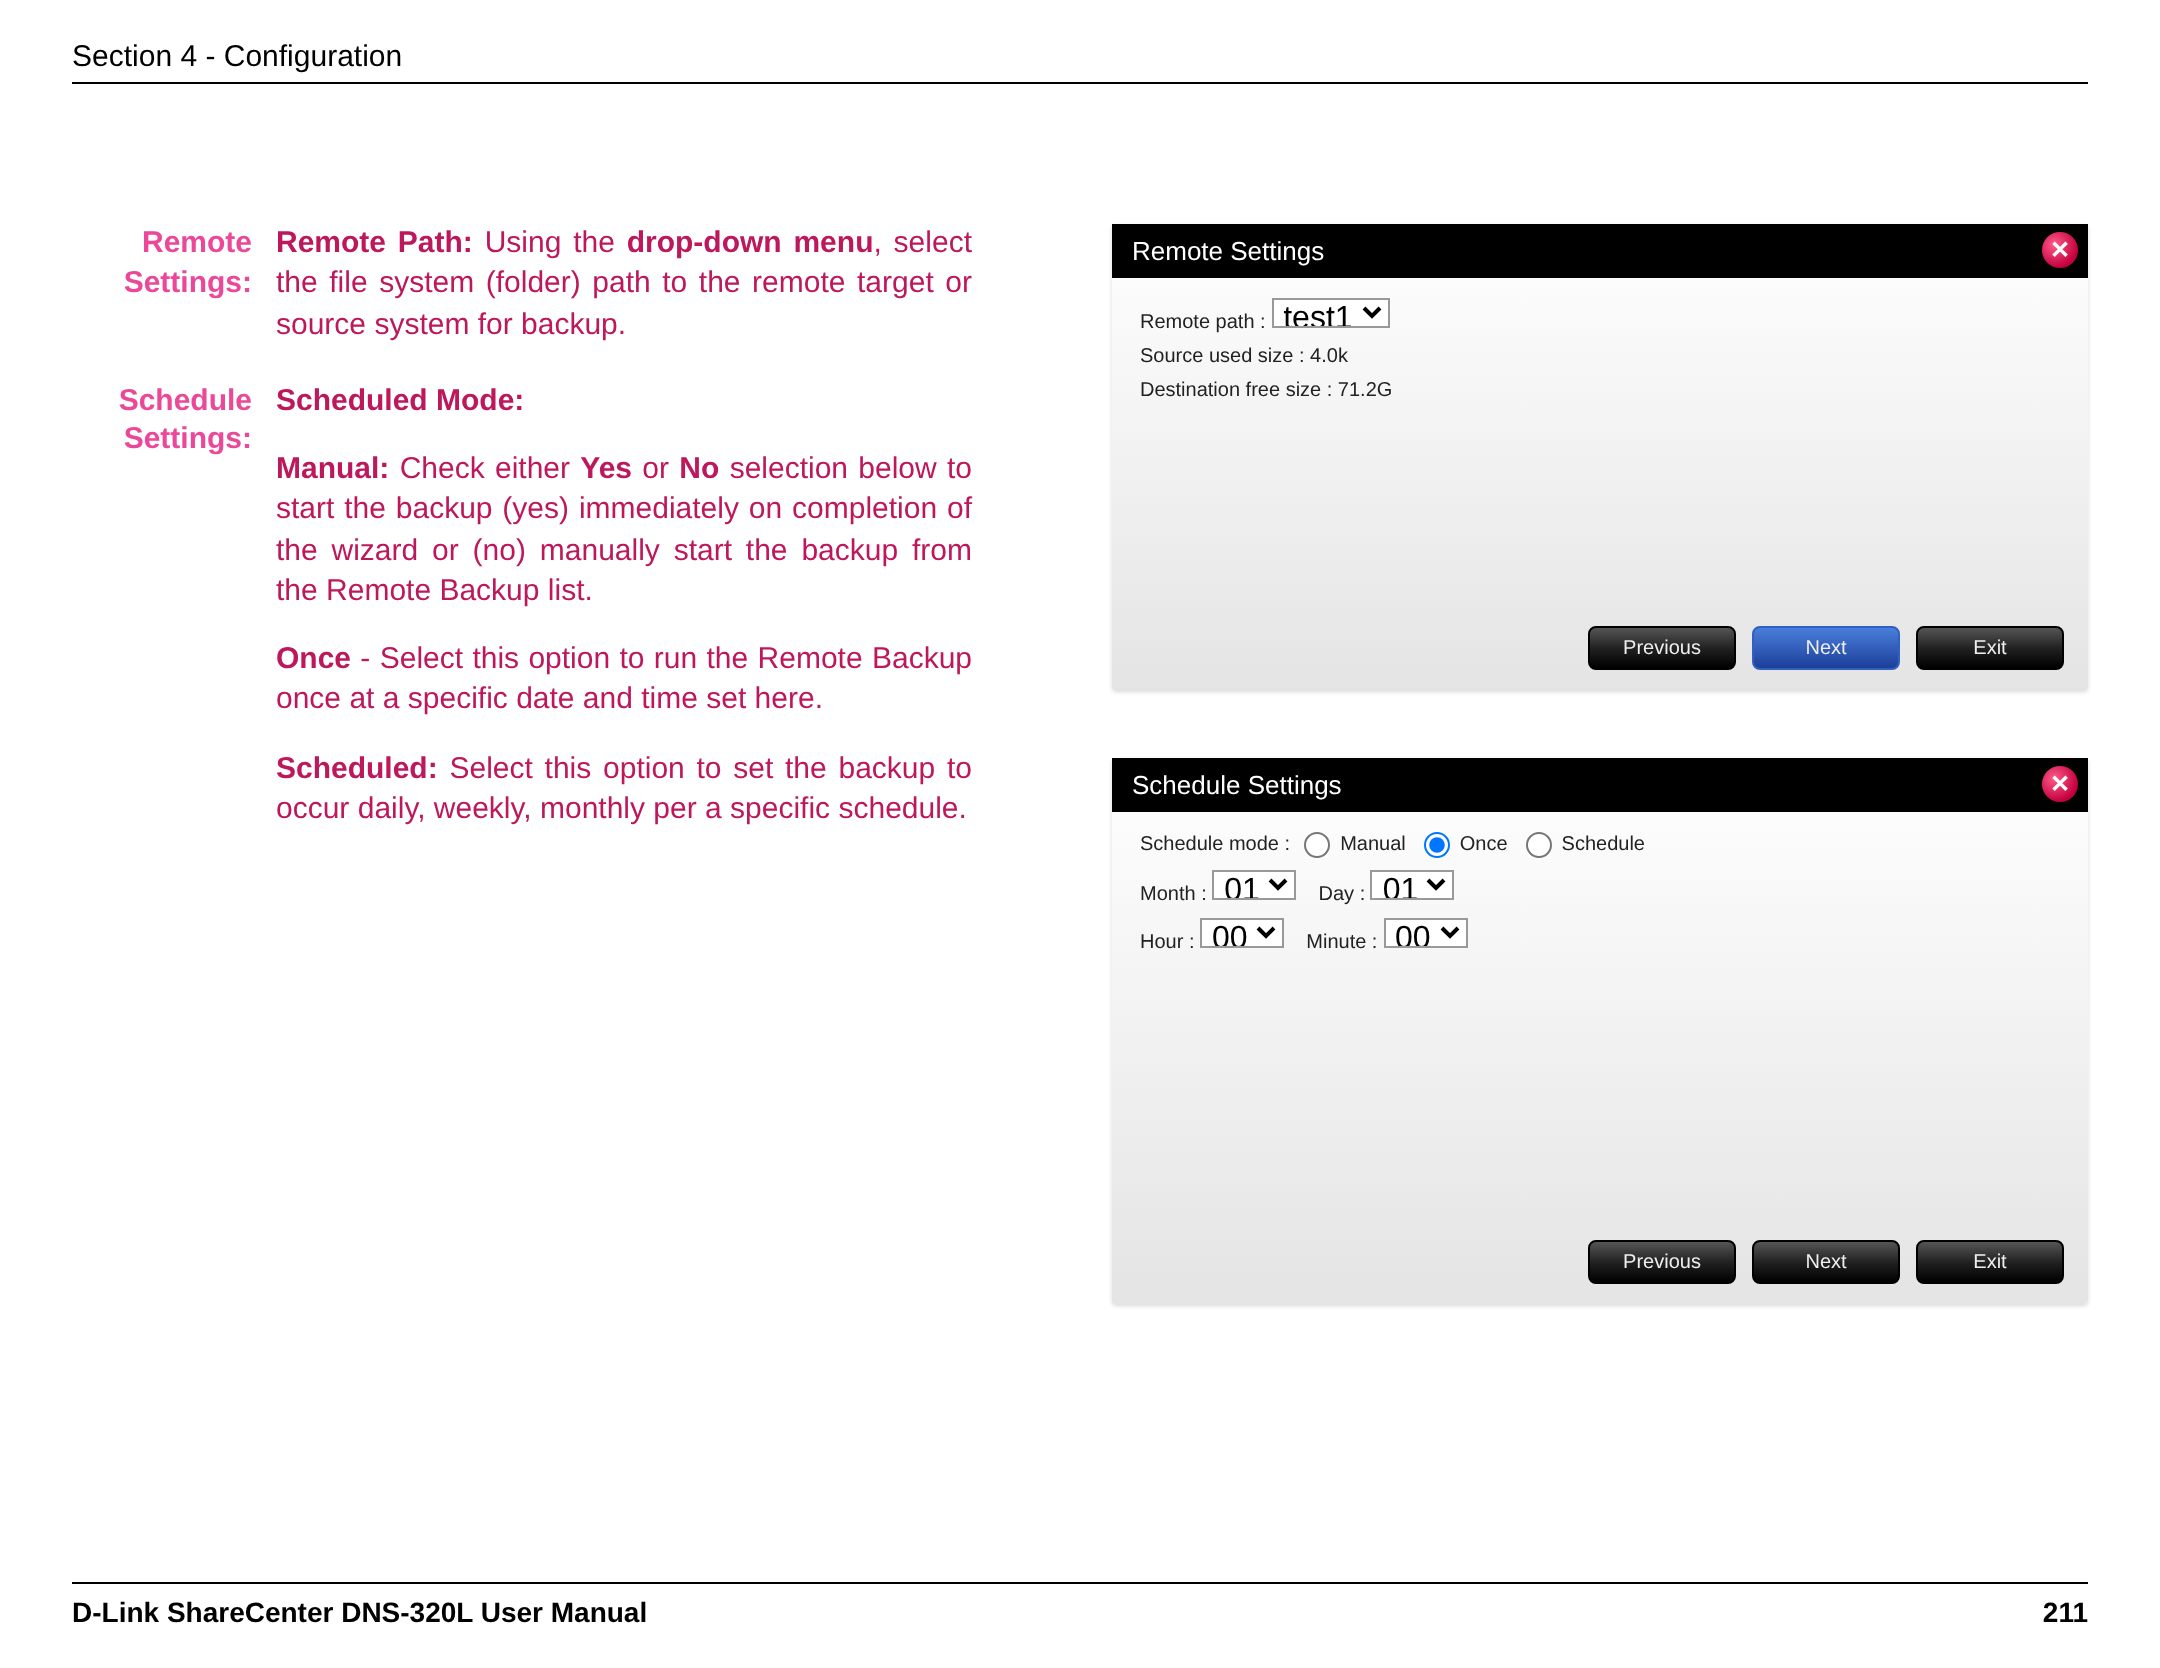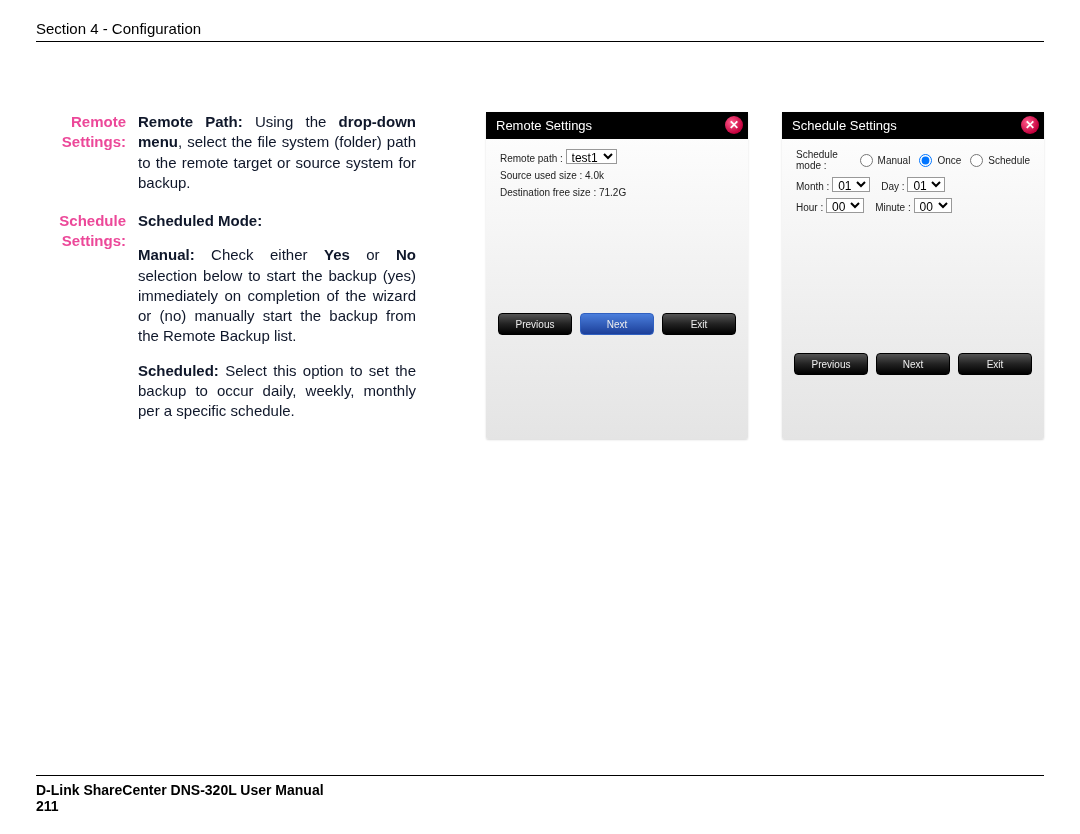--- a/index.html
+++ b/index.html
@@ -40,28 +40,29 @@
     color: #ec4899;
     font-weight: bold;
     font-size: 15px;
     padding-right: 12px;
     line-height: 1.3;
   }
   .def-body {
     flex: 1;
     font-size: 15px;
     line-height: 1.35;
-    color: #0f172a;
+    color: #be185d;
     text-align: justify;
   }
   .def-body p { margin: 0 0 14px 0; }
   .def-body p:last-child { margin-bottom: 0; }
   .right-col {
     flex: 1;
     display: flex;
+    flex-direction: column;
     gap: 34px;
   }
   .panel {
     background: linear-gradient(to bottom, #fff 0%, #e4e4e4 100%);
     border: none;
     border-radius: 2px;
     box-shadow: 0 1px 2px rgba(0,0,0,0.15);
     position: relative;
   }
   .panel-header {
@@ -91,21 +92,21 @@
   .panel-body {
     padding: 10px 14px 6px 14px;
     font-size: 10px;
     color: #222;
     min-height: 150px;
   }
   .panel-body .row {
     margin-bottom: 6px;
   }
   .mini-select {
-    font-size: 12px;
+    font-size: 16px;
     height: 15px;
     border: 1px solid #999;
     background: #fff;
     padding: 0 1px;
   }
   .panel-footer {
     display: flex;
     justify-content: flex-end;
     gap: 8px;
     padding: 8px 12px 10px 12px;
@@ -131,21 +132,20 @@
     position: absolute;
     bottom: 20px;
     left: 36px;
     right: 36px;
     border-top: 1.5px solid #000;
     padding-top: 6px;
     display: flex;
     justify-content: space-between;
     font-size: 14px;
     font-weight: bold;
-    flex-direction: column;
   }
   .radio-group { display: inline-flex; align-items: center; gap: 3px; }
   .radio-group input { margin: 0 2px 0 6px; }
   .radio-group input:first-of-type { margin-left: 4px; }
 </style>
 </head>
 <body>
 
 <div class="page">
   <div class="header">Section 4 - Configuration</div>
@@ -167,20 +167,23 @@
 
       <div class="def-row">
         <div class="def-label">
           <span>Schedule</span><br>
           <span>Settings:</span>
         </div>
         <div class="def-body">
           <p><b>Scheduled Mode:</b></p>
           <p>
             <b>Manual:</b><span> Check either </span><b>Yes</b><span> or </span><b>No</b><span> selection below to start the backup (yes) immediately on completion of the wizard or (no) manually start the backup from the Remote Backup list.</span>
+          </p>
+          <p>
+            <b>Once</b><span> - Select this option to run the Remote Backup once at a specific date and time set here.</span>
           </p>
           <p>
             <b>Scheduled:</b><span> Select this option to set the backup to occur daily, weekly, monthly per a specific schedule.</span>
           </p>
         </div>
       </div>
     </div>
 
     <div class="right-col">
 

